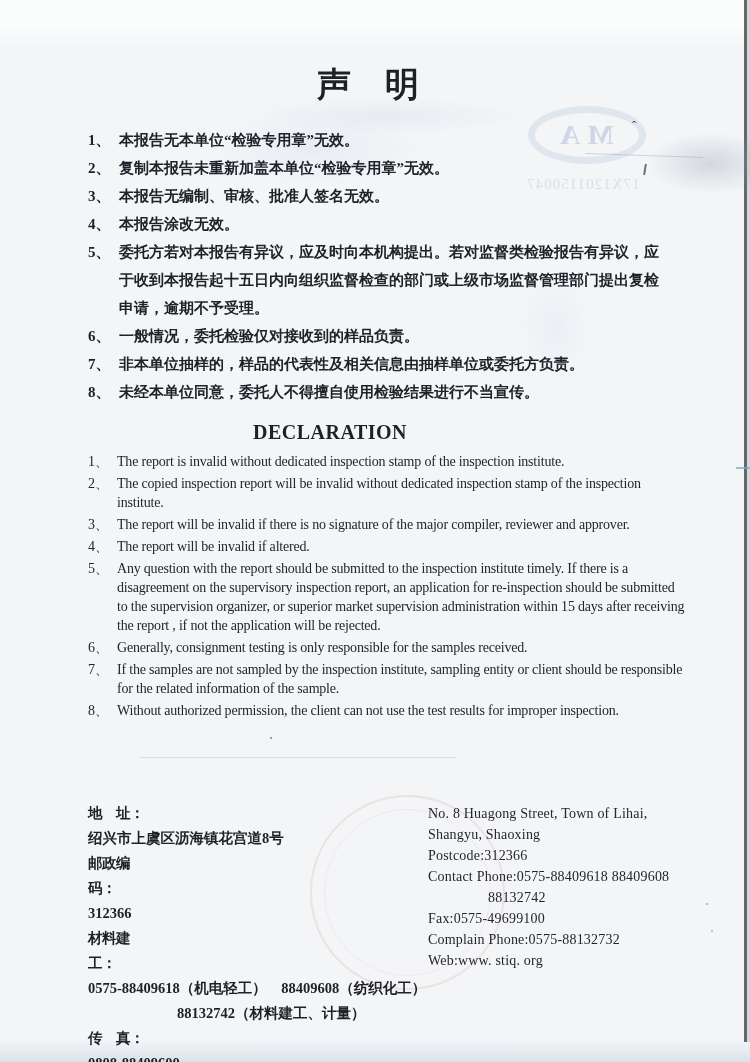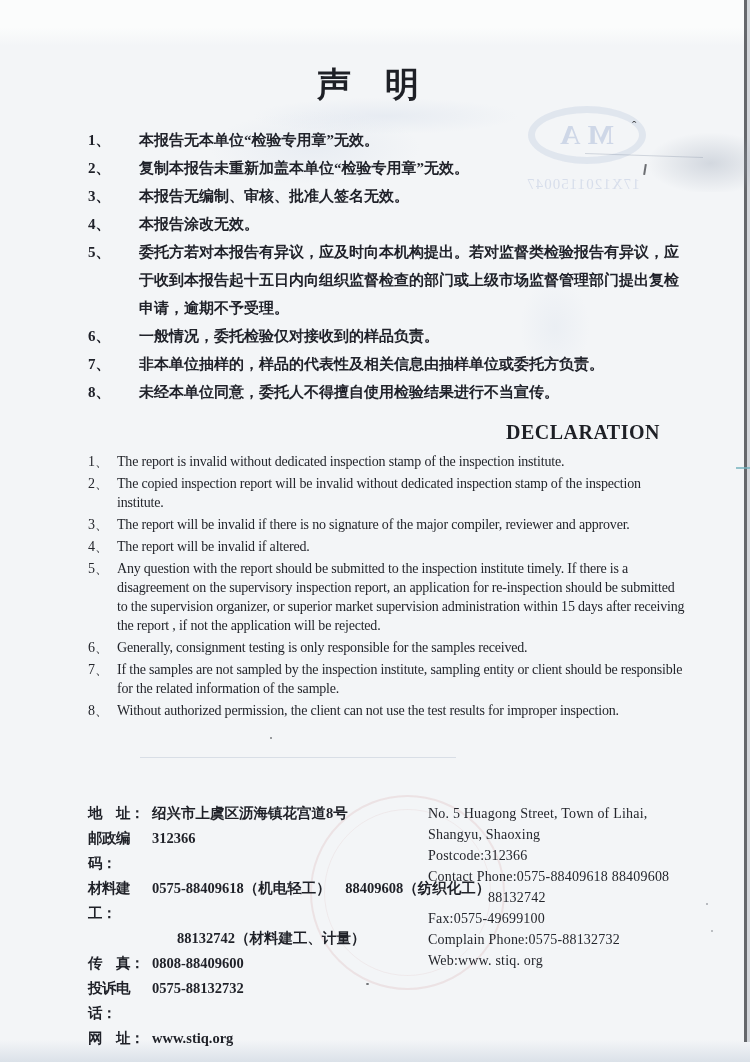--- a/index.html
+++ b/index.html
@@ -50,33 +50,33 @@
   .speck-c{left:706px;top:903px;width:2px;height:2px;background:rgba(110,115,122,.6);border-radius:50%;}
   .speck-d{left:711px;top:930px;width:2px;height:2px;background:rgba(110,115,122,.55);border-radius:50%;}
 
   
   .title-cn{left:0;top:62px;width:750px;text-align:center;
     font-size:34px;font-weight:700;color:#1e2026;transform:translateX(-7px);}
   .cn-list{left:88px;top:126px;width:588px;
     font-size:15px;font-weight:700;line-height:28px;color:#20222a;}
   .item{display:flex;}
   .cn-list .num{flex:none;width:31px;}
-  .cn-list .txt{white-space:pre;margin-left:20px;}
-
-  .title-en{left:0;top:421px;width:660px;text-align:right;
+  .cn-list .txt{white-space:pre;}
+
+  .title-en{left:0;top:421px;width:660px;text-align:center;
     font-size:20px;font-weight:700;letter-spacing:.5px;color:#1e2026;}
   .en-list{left:88px;top:452px;width:595px;
     font-size:14px;line-height:19px;letter-spacing:-.2px;color:#24262c;}
   .en-list .item{margin-bottom:3px;}
   .en-list .num{flex:none;width:29px;}
   .en-list .txt{white-space:pre;}
 
   .contact-cn{left:88px;top:801px;width:345px;
     font-size:14.5px;font-weight:700;line-height:25px;color:#1f2128;}
-  .crow{display:flex;}
+  .crow{display:flex;flex-direction:column;}
   .clabel{flex:none;width:64px;letter-spacing:-.5px;}
   .cval{white-space:pre;}
   .cval-wrap{margin-left:89px;white-space:pre;}
 
   .contact-en{left:428px;top:803px;width:300px;
     font-size:14px;line-height:21px;letter-spacing:.2px;color:#24262c;}
   .contact-en .line{white-space:pre;}
   .contact-en .indent{margin-left:60px;}
 </style>
 </head>
@@ -208,21 +208,21 @@
     <span class="clabel">投诉电话：</span>
     <span class="cval">0575-88132732</span>
   </div>
   <div class="crow">
     <span class="clabel">网　址：</span>
     <span class="cval">www.stiq.org</span>
   </div>
 </div>
 
 <div class="abs contact-en">
-  <div class="line">No. 5 Huagong Street, Town of Lihai,</div>
+  <div class="line">No. 8 Huagong Street, Town of Lihai,</div>
   <div class="line">Shangyu, Shaoxing</div>
   <div class="line">Postcode:312366</div>
   <div class="line">Contact Phone:0575-88409618 88409608</div>
   <div class="line indent">88132742</div>
   <div class="line">Fax:0575-49699100</div>
   <div class="line">Complain Phone:0575-88132732</div>
   <div class="line">Web:www. stiq. org</div>
 </div>
 
 </body></html>

